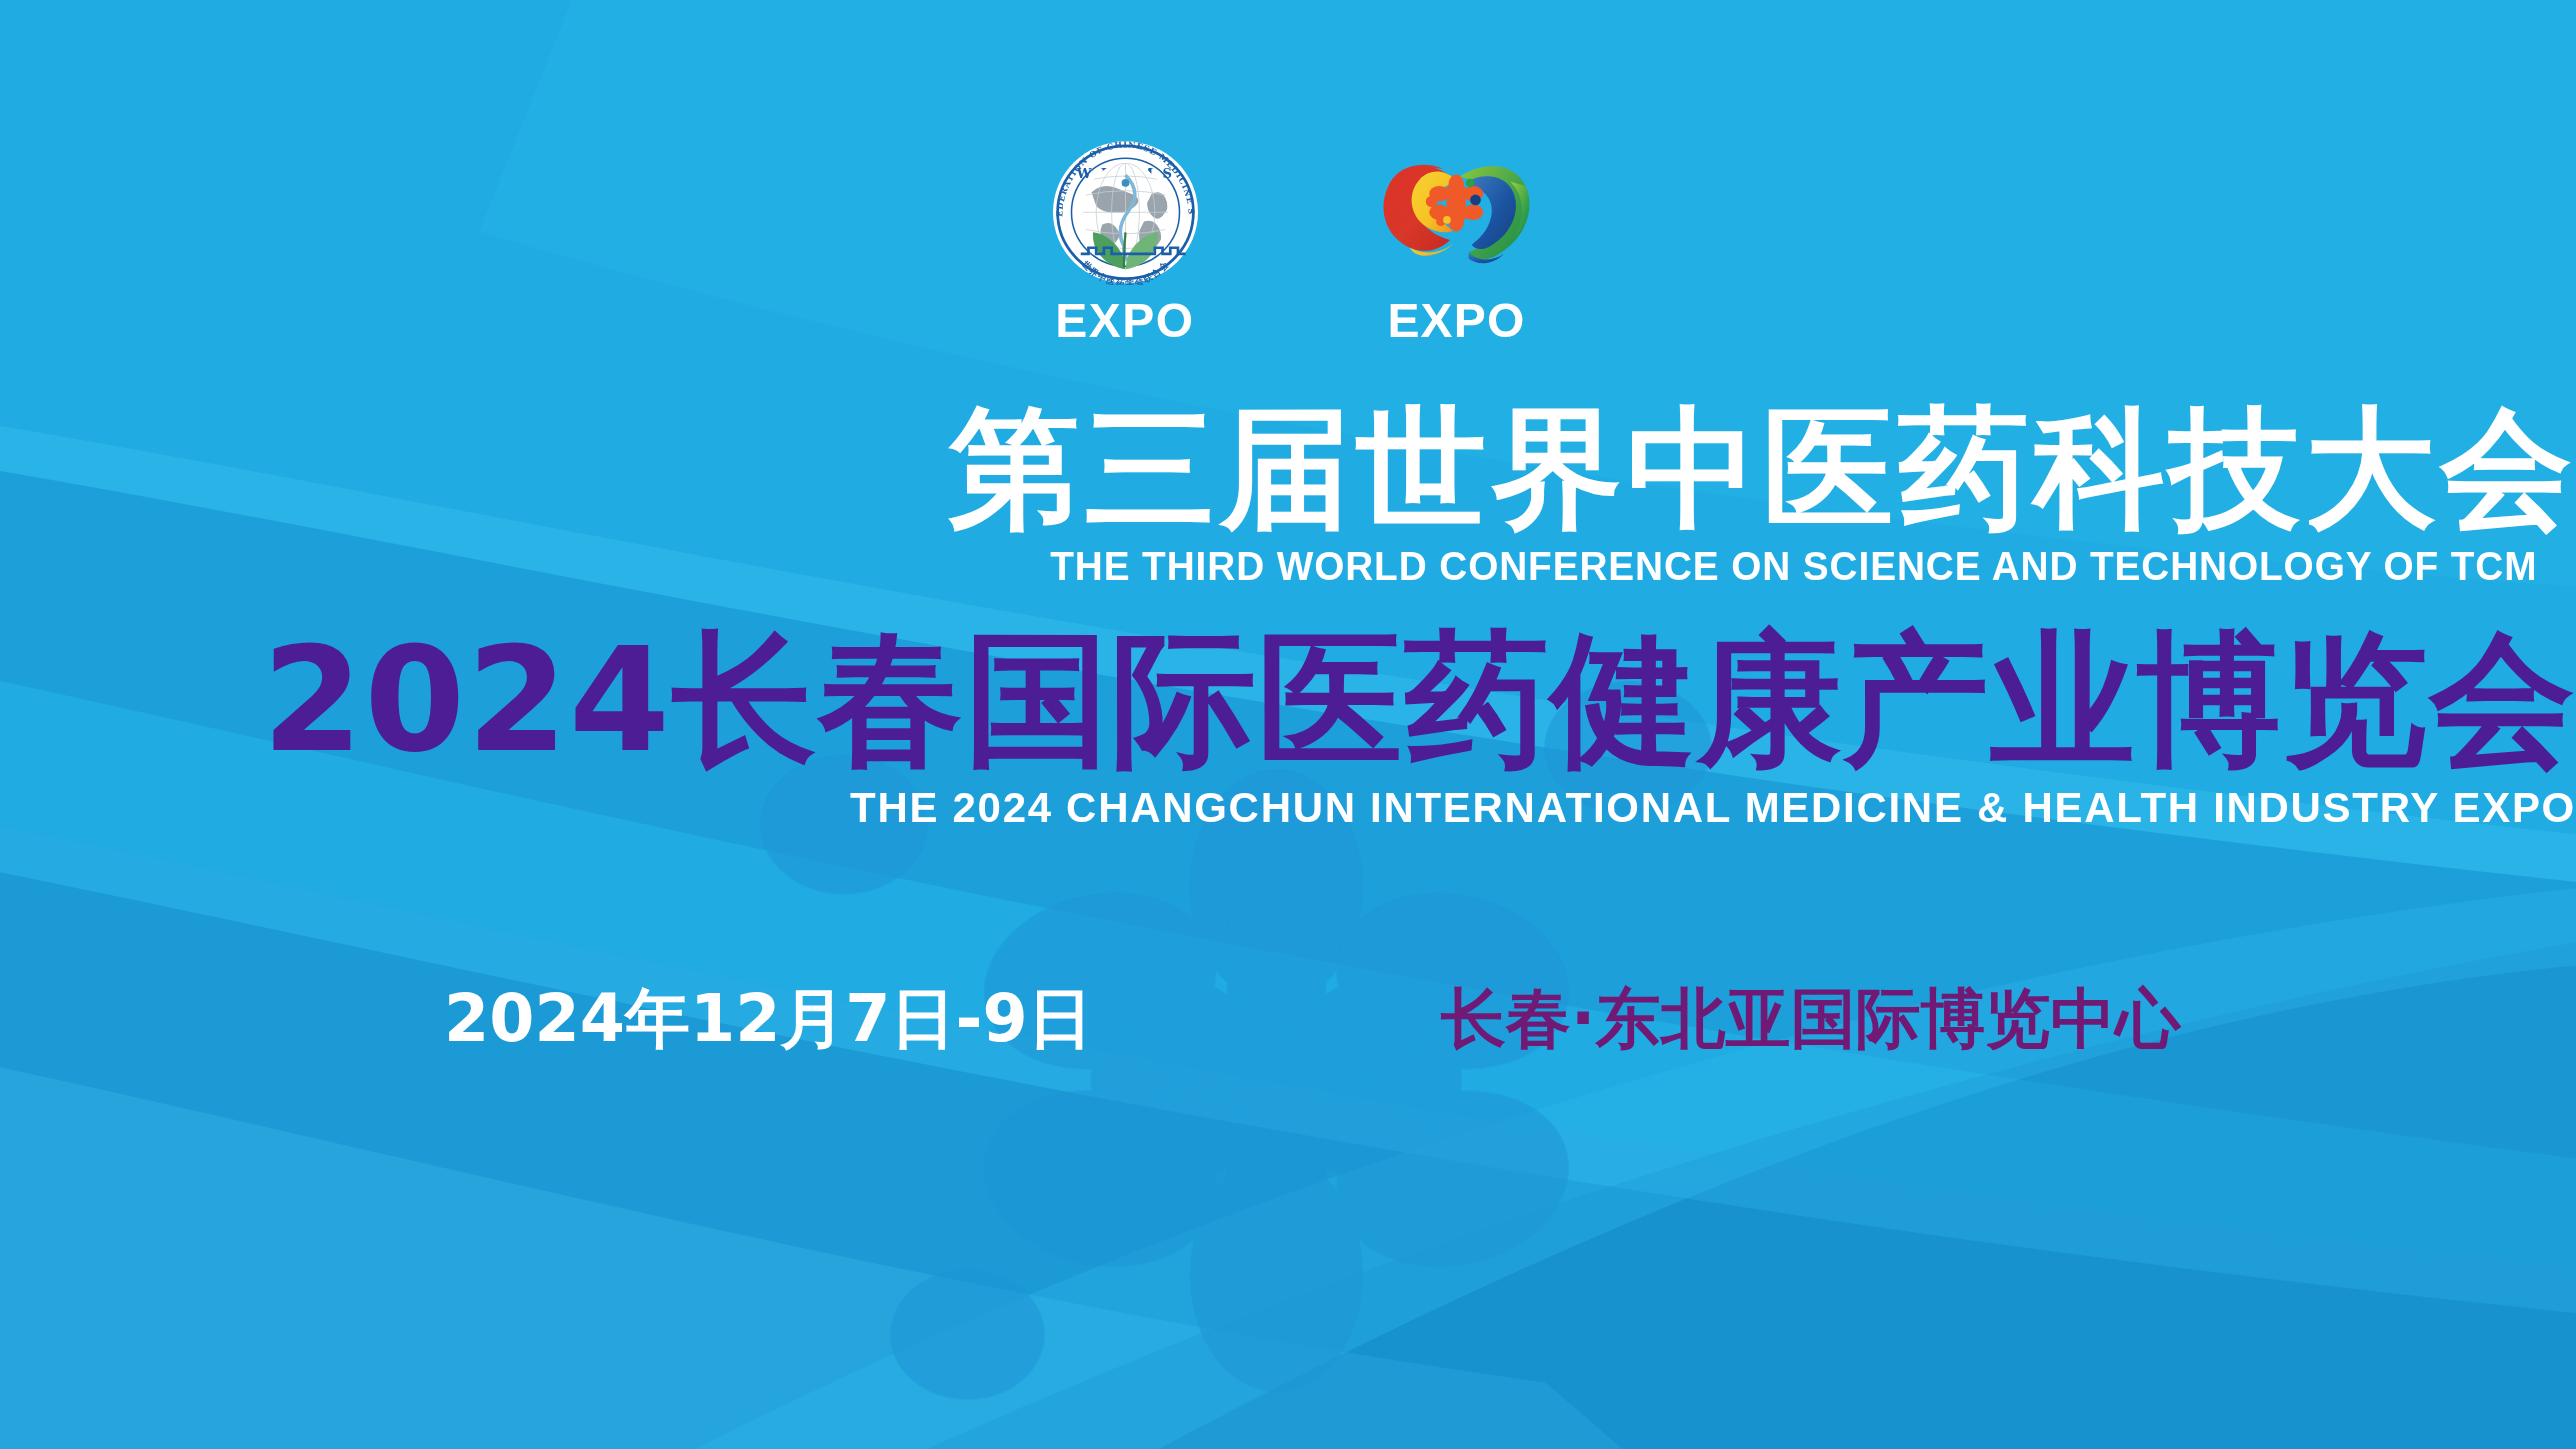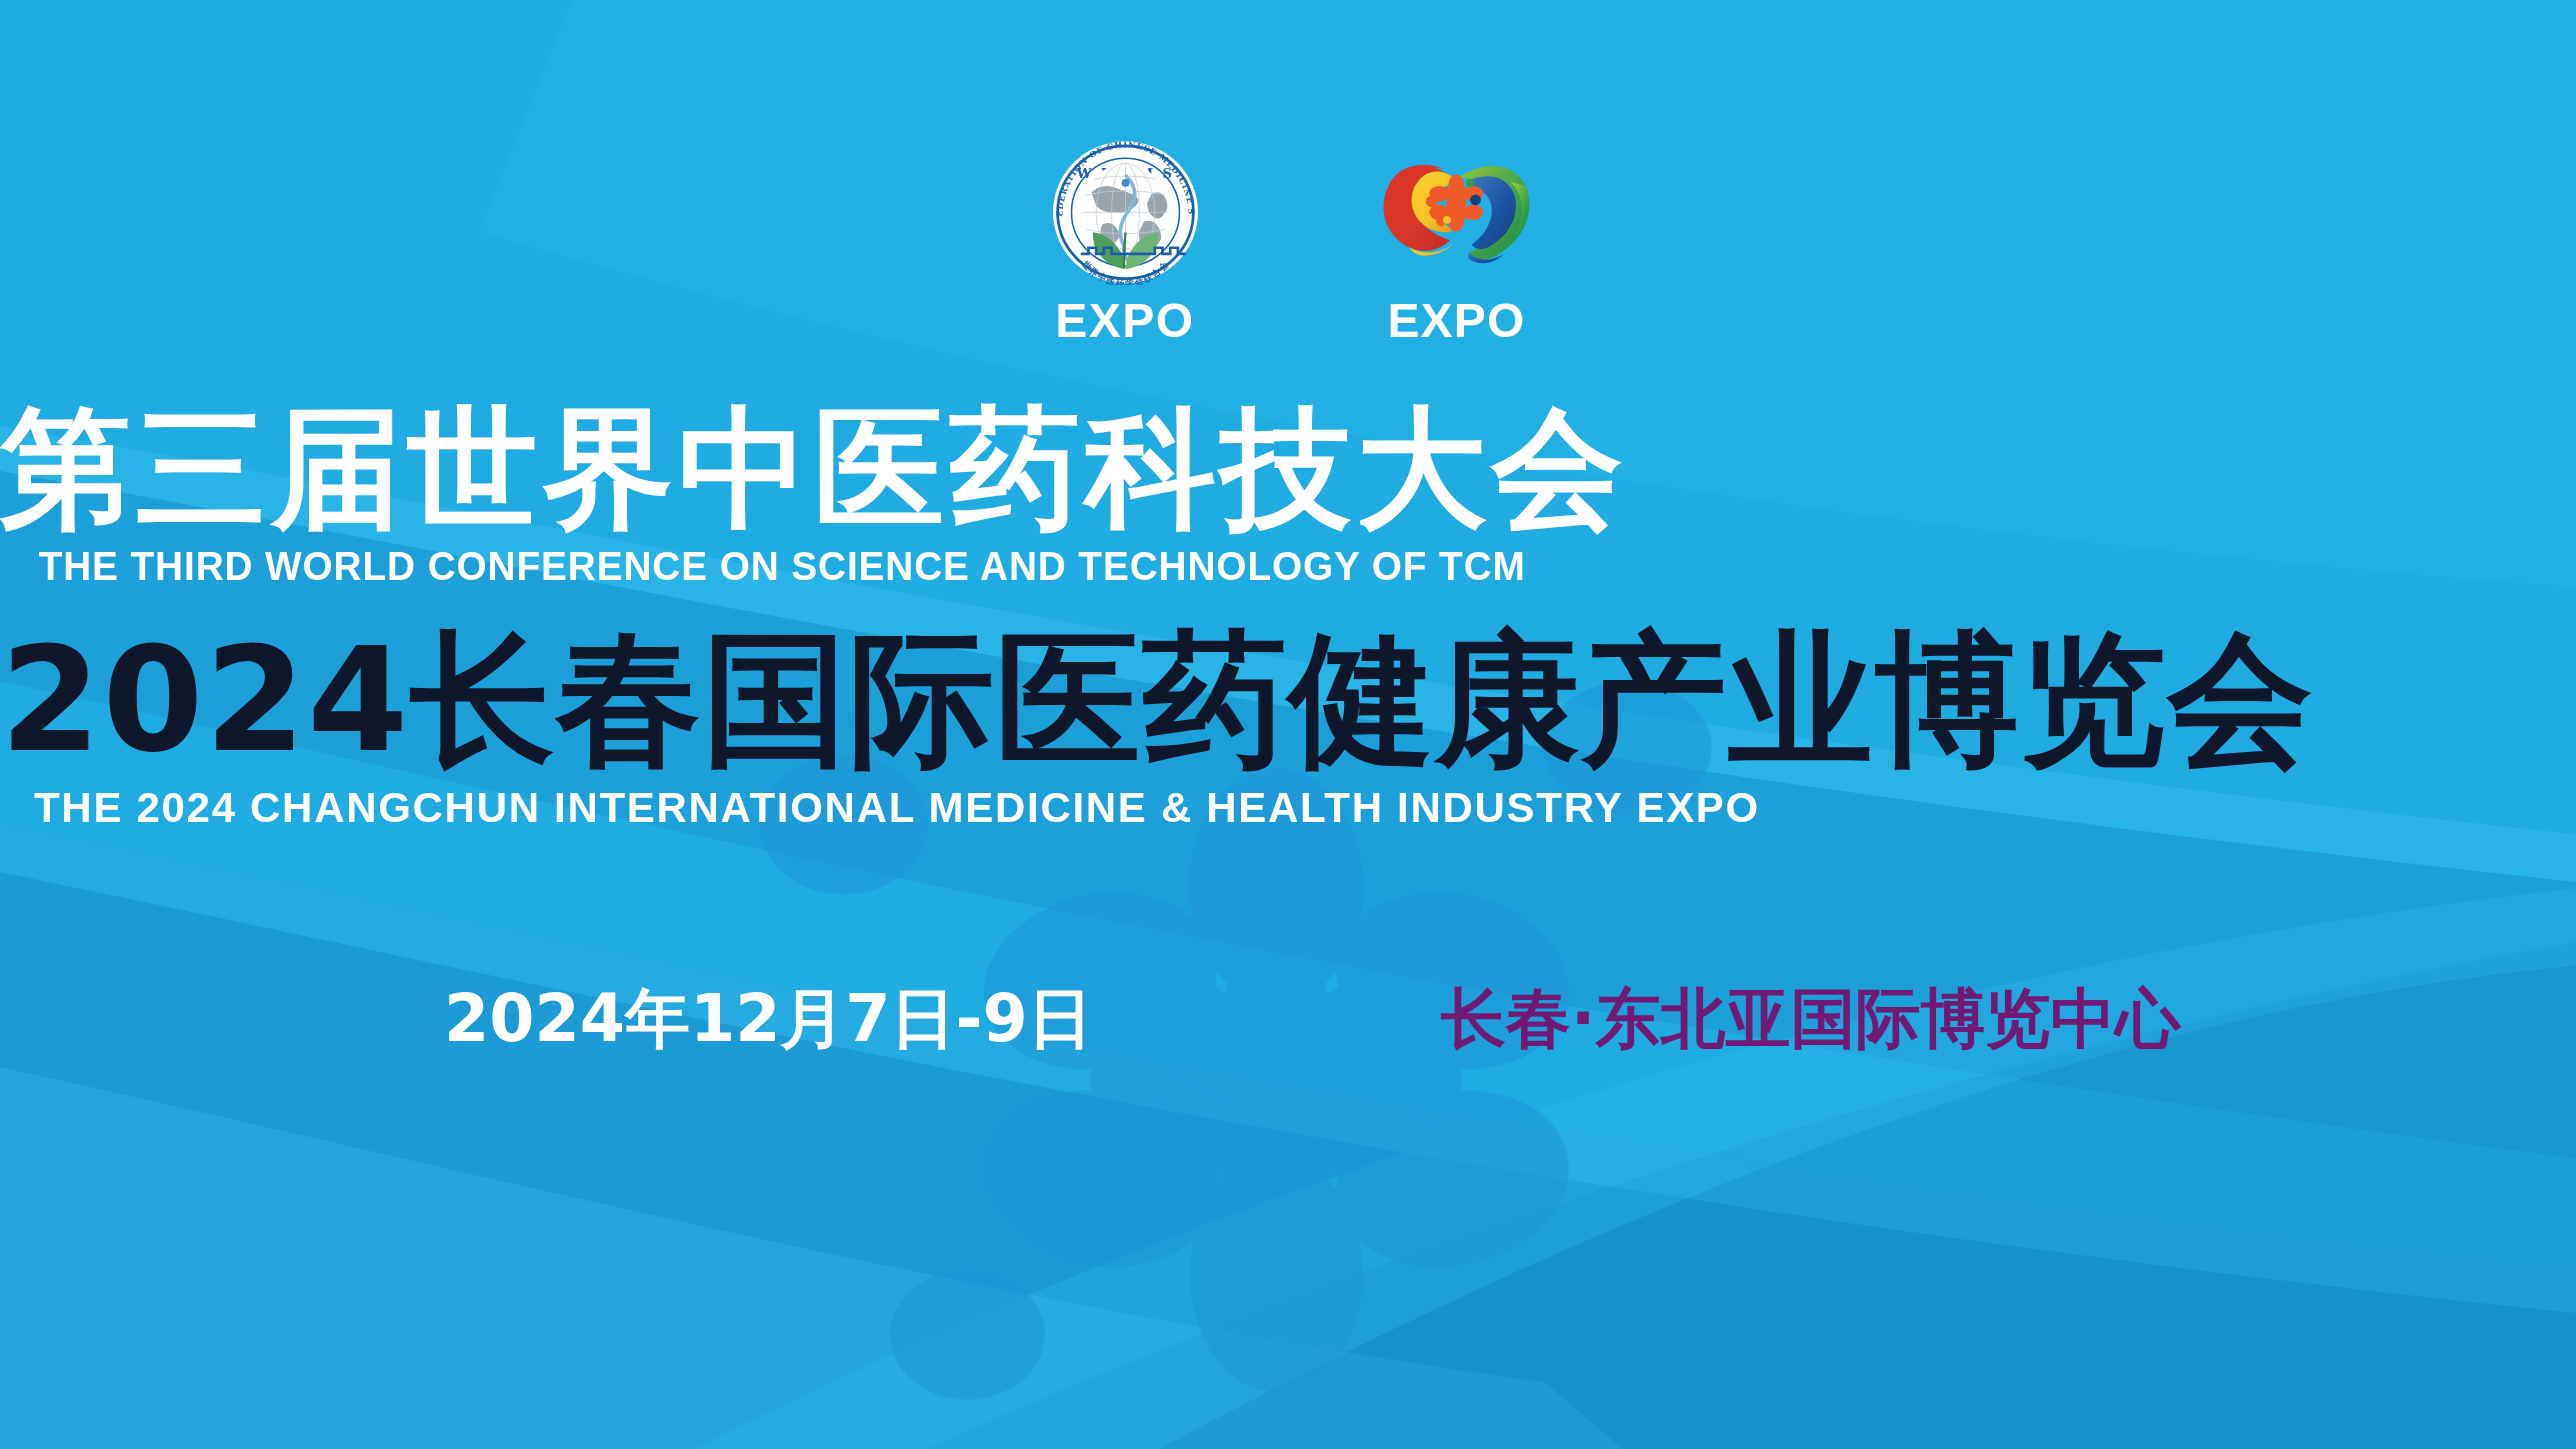--- a/index.html
+++ b/index.html
@@ -43,21 +43,21 @@
     font-family:"Liberation Sans", sans-serif;
   }
   .wfcms-word { letter-spacing:1.5px; }
 
   
   .titles {
     position:absolute;
     left:0; right:0;
     top:402px;
     z-index:5;
-    text-align:left;
+    text-align:right;
   }
 
   .cn-title-1 {
     color:#ffffff;
     font-size:131px;
     font-weight:700;
     line-height:1.02;
     letter-spacing:4.6px;
     font-family:"DejaVu Sans", sans-serif;
     white-space:nowrap;
@@ -67,21 +67,21 @@
     font-size:40px;
     font-weight:700;
     letter-spacing:0.9px;
     line-height:1;
     margin-top:10.8px;
     white-space:nowrap;
     transform:scaleX(0.97);
   }
 
   .cn-title-2 {
-    color:#0f172a;
+    color:#4c1d95;
     font-size:145px;
     font-weight:700;
     line-height:1.02;
     letter-spacing:1.5px;
     margin-top:40px;
     font-family:"DejaVu Sans", sans-serif;
     white-space:nowrap;
   }
   .en-title-2 {
     color:#ffffff;

